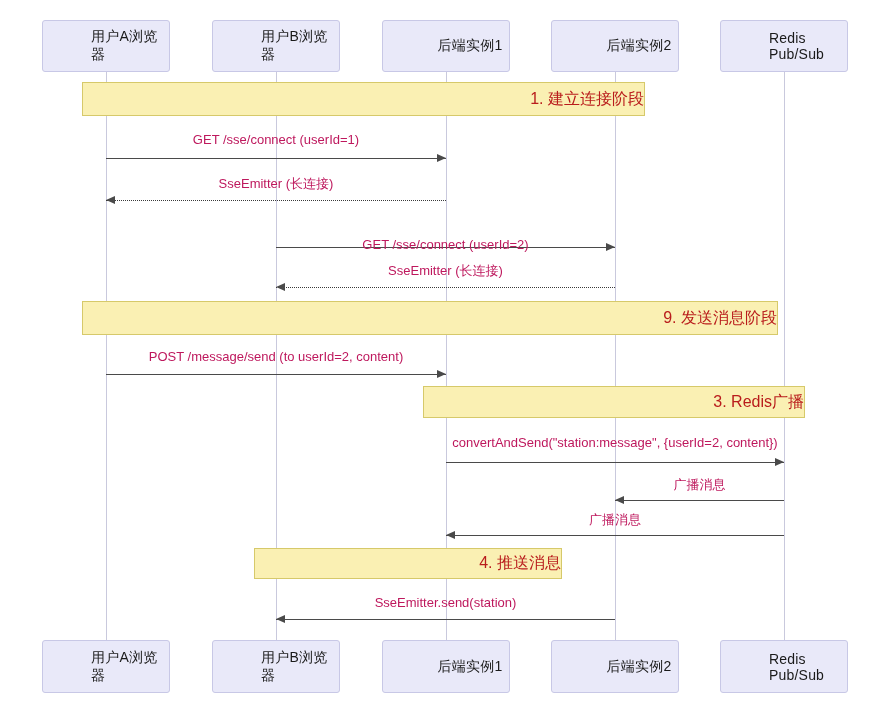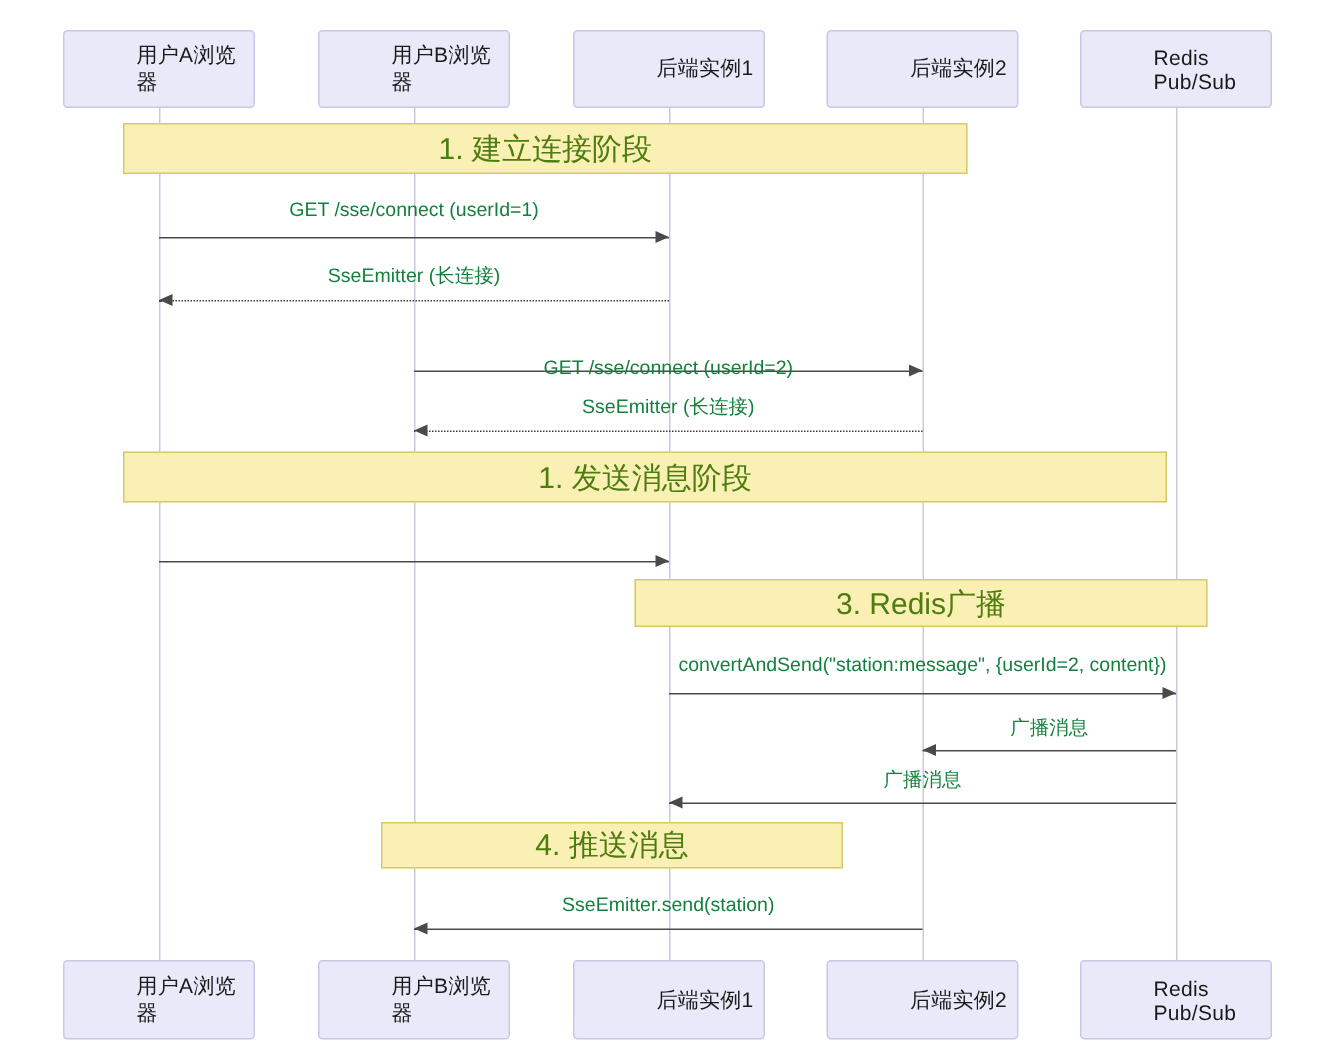--- a/index.html
+++ b/index.html
@@ -39,28 +39,28 @@
     width: 1px;
     background: #c9c9dd;
   }
   .phase-banner {
     position: absolute;
     box-sizing: border-box;
     background: #faf0b3;
     border: 1px solid #d6c96a;
     display: flex;
     align-items: center;
-    justify-content: center;
-    color: #4d7c0f;
-    font-size: 20px;
+    justify-content: flex-end;
+    color: #b91c1c;
+    font-size: 16px;
   }
   .msg-label {
     position: absolute;
     font-size: 13px;
-    color: #15803d;
+    color: #be185d;
     white-space: nowrap;
     text-align: center;
     transform: translateX(-50%);
   }
   .msg-line {
     position: absolute;
     height: 0;
     border-top: 1.4px solid #4a4a4a;
   }
   .msg-line.dashed {
@@ -116,21 +116,21 @@
     <div class="participant-box" style="left: 551px; top: 640px; width: 128px; height: 53px;">
       <span>后端实例2</span>
     </div>
     <div class="participant-box" style="left: 720px; top: 640px; width: 128px; height: 53px;">
       <span>Redis Pub/Sub</span>
     </div>
     <div class="phase-banner" style="left: 82px; top: 82px; width: 563px; height: 34px;">
       <span>1. 建立连接阶段</span>
     </div>
     <div class="phase-banner" style="left: 82px; top: 301px; width: 696px; height: 34px;">
-      <span>1. 发送消息阶段</span>
+      <span>9. 发送消息阶段</span>
     </div>
     <div class="phase-banner" style="left: 423px; top: 386px; width: 382px; height: 32px;">
       <span>3. Redis广播</span>
     </div>
     <div class="phase-banner" style="left: 254px; top: 548px; width: 308px; height: 31px;">
       <span>4. 推送消息</span>
     </div>
     <div class="msg-line" style="left: 106px; top: 158px; width: 340px;"></div>
     <div class="arrowhead right" style="top: 154px; left: 437px;"></div>
     <div class="msg-label" style="left: 276px; top: 132px;">GET /sse/connect (userId=1)</div>
@@ -138,20 +138,21 @@
     <div class="arrowhead left" style="top: 196px; left: 106px;"></div>
     <div class="msg-label" style="left: 276px; top: 175px;">SseEmitter (长连接)</div>
     <div class="msg-line" style="left: 276px; top: 247px; width: 339px;"></div>
     <div class="arrowhead right" style="top: 243px; left: 606px;"></div>
     <div class="msg-label" style="left: 445.5px; top: 237px;">GET /sse/connect (userId=2)</div>
     <div class="msg-line dashed" style="left: 276px; top: 287px; width: 339px;"></div>
     <div class="arrowhead left" style="top: 283px; left: 276px;"></div>
     <div class="msg-label" style="left: 445.5px; top: 262px;">SseEmitter (长连接)</div>
     <div class="msg-line" style="left: 106px; top: 374px; width: 340px;"></div>
     <div class="arrowhead right" style="top: 370px; left: 437px;"></div>
+    <div class="msg-label" style="left: 276px; top: 349px;">POST /message/send (to userId=2, content)</div>
     <div class="msg-line" style="left: 446px; top: 462px; width: 338px;"></div>
     <div class="arrowhead right" style="top: 458px; left: 775px;"></div>
     <div class="msg-label" style="left: 615px; top: 435px;">convertAndSend("station:message", {userId=2, content})</div>
     <div class="msg-line" style="left: 615px; top: 500px; width: 169px;"></div>
     <div class="arrowhead left" style="top: 496px; left: 615px;"></div>
     <div class="msg-label" style="left: 699.5px; top: 476px;">广播消息</div>
     <div class="msg-line" style="left: 446px; top: 535px; width: 338px;"></div>
     <div class="arrowhead left" style="top: 531px; left: 446px;"></div>
     <div class="msg-label" style="left: 615px; top: 511px;">广播消息</div>
     <div class="msg-line" style="left: 276px; top: 619px; width: 339px;"></div>

